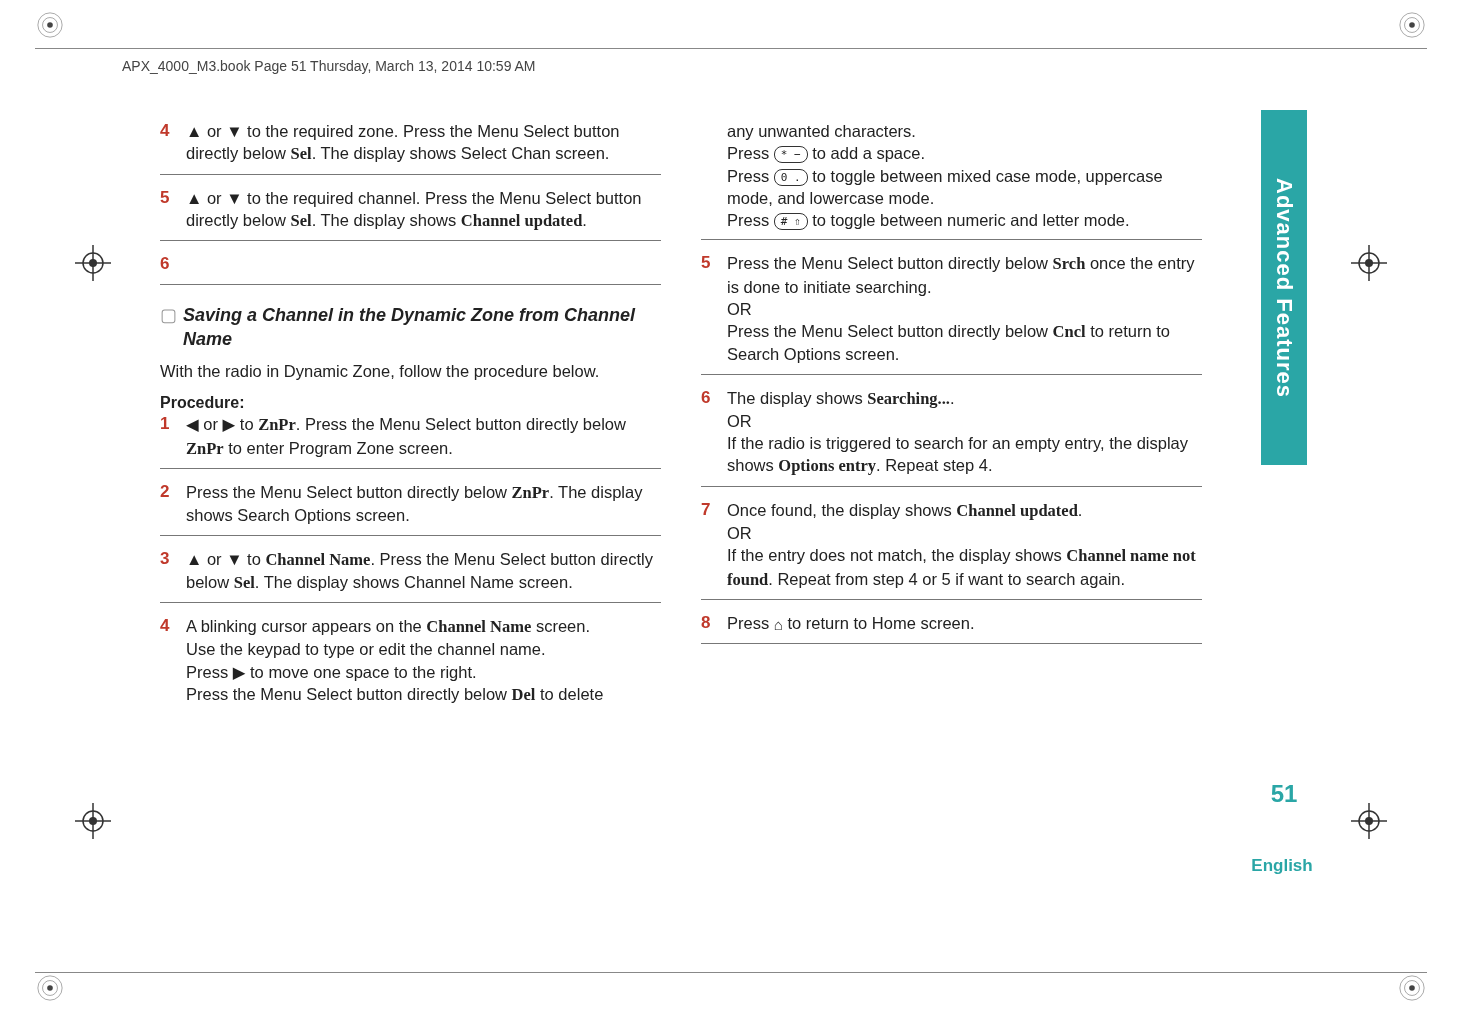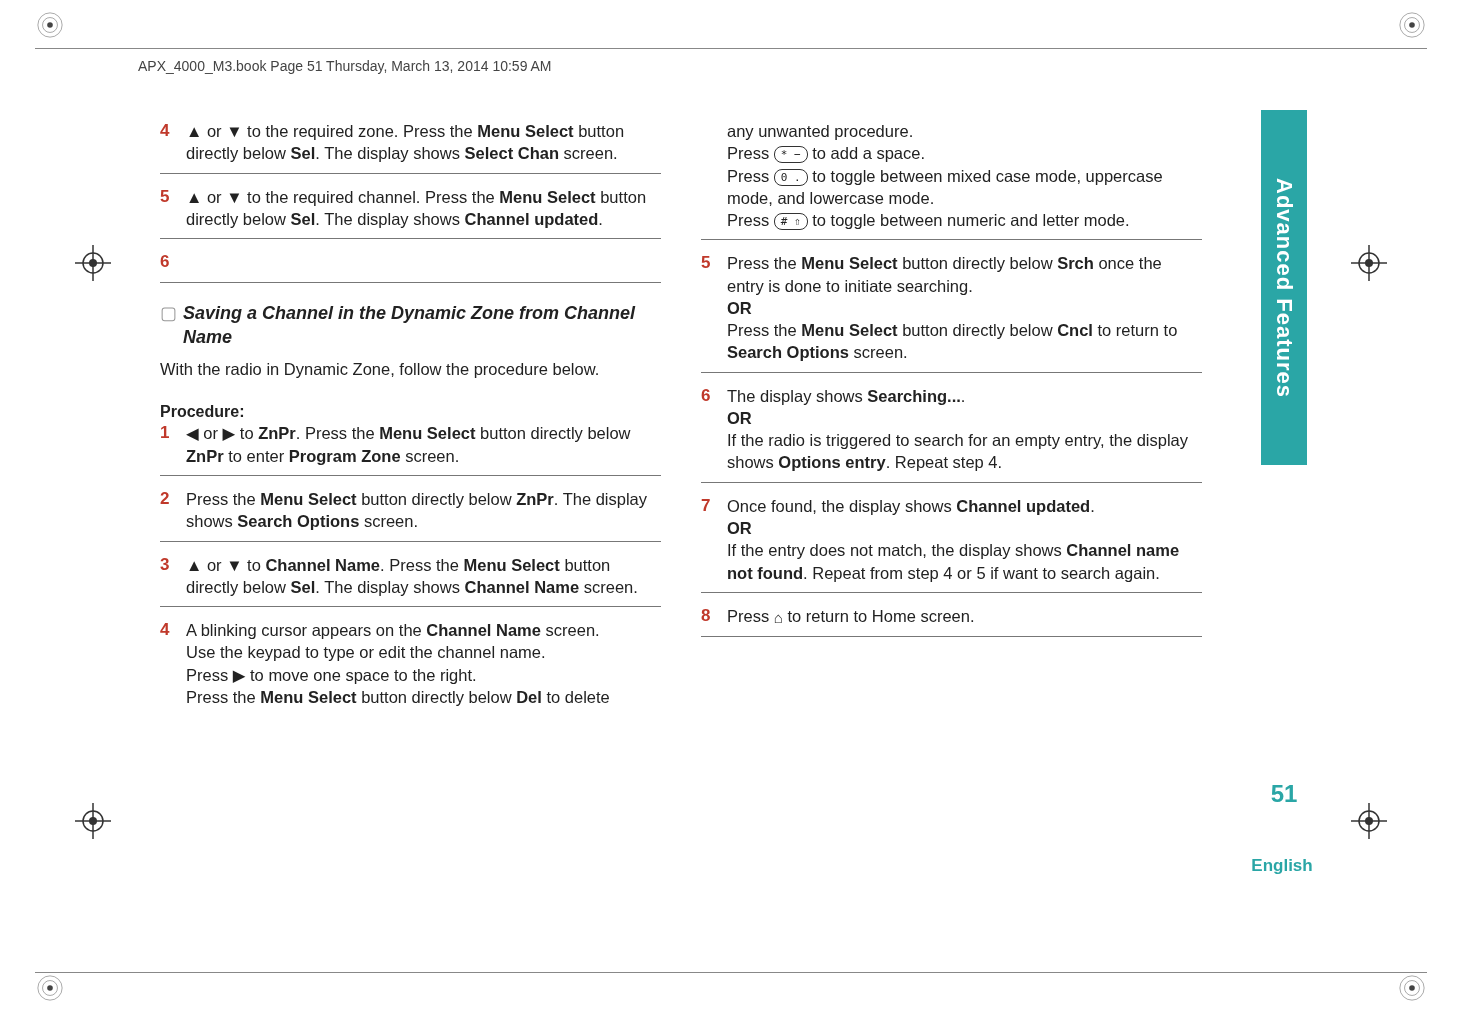--- a/index.html
+++ b/index.html
@@ -28,21 +28,21 @@
   .cross svg { width:36px; height:36px; }
   .hline-top {
     position: absolute; top: 48px; left: 35px; right: 35px;
     border-top: 1px solid #888;
   }
   .hline-bottom {
     position: absolute; bottom: 40px; left: 35px; right: 35px;
     border-top: 1px solid #888;
   }
   .header-text {
-    position: absolute; top: 58px; left: 138px;
+    position: absolute; top: 58px; left: 122px;
     font-size: 14px; color: #444;
   }
   .content {
     position: absolute;
     top: 120px;
     left: 160px;
     right: 260px;
     display: flex;
     gap: 40px;
   }
@@ -79,24 +79,24 @@
     display: flex;
     align-items: flex-start;
   }
   .section-title .doc-icon {
     font-style: normal;
     font-weight: normal;
     margin-right: 6px;
     font-size: 18px;
     color: #999;
   }
-  .intro { font-size: 16.5px; margin-bottom: 21px; }
+  .intro { font-size: 16.5px; margin-bottom: 10px; }
   .proclabel { font-weight: bold; font-size: 16px; }
-  b { font-weight: bold; }
-  .ui { font-family: Liberation Sans, sans-serif; font-weight: bold; font-stretch: condensed; text-align: center; }
+  b { font-weight: normal; }
+  .ui { font-family: Liberation Serif, serif; font-weight: bold; font-stretch: condensed; text-align: center; }
   .keycap {
     display: inline-block;
     border: 1.2px solid #333;
     border-radius: 8px;
     padding: 0 6px;
     font-size: 11px;
     font-family: monospace;
     line-height: 15px;
     vertical-align: middle;
     min-width: 16px;
@@ -260,21 +260,21 @@
         <div>Press ▶ to move one space to the right.</div>
         <div>Press the <b>Menu Select</b> button directly below <span class="ui">Del</span> to delete</div>
       </div>
     </div>
   </div>
 
   <div class="col">
     <div class="step">
       <div class="stepnum"></div>
       <div class="stepbody">
-        <div>any unwanted procedure.</div>
+        <div>any unwanted characters.</div>
         <div>Press <span class="keycap">* −</span> to add a space.</div>
         <div>Press <span class="keycap">0 .</span> to toggle between mixed case mode, uppercase mode, and lowercase mode.</div>
         <div>Press <span class="keycap"># ⇧</span> to toggle between numeric and letter mode.</div>
       </div>
     </div>
     <div class="step">
       <div class="stepnum">5</div>
       <div class="stepbody">Press the <b>Menu Select</b> button directly below <span class="ui">Srch</span> once the entry is done to initiate searching.<br><b>OR</b><br>Press the <b>Menu Select</b> button directly below <span class="ui">Cncl</span> to return to <b>Search Options</b> screen.</div>
     </div>
     <div class="step">

